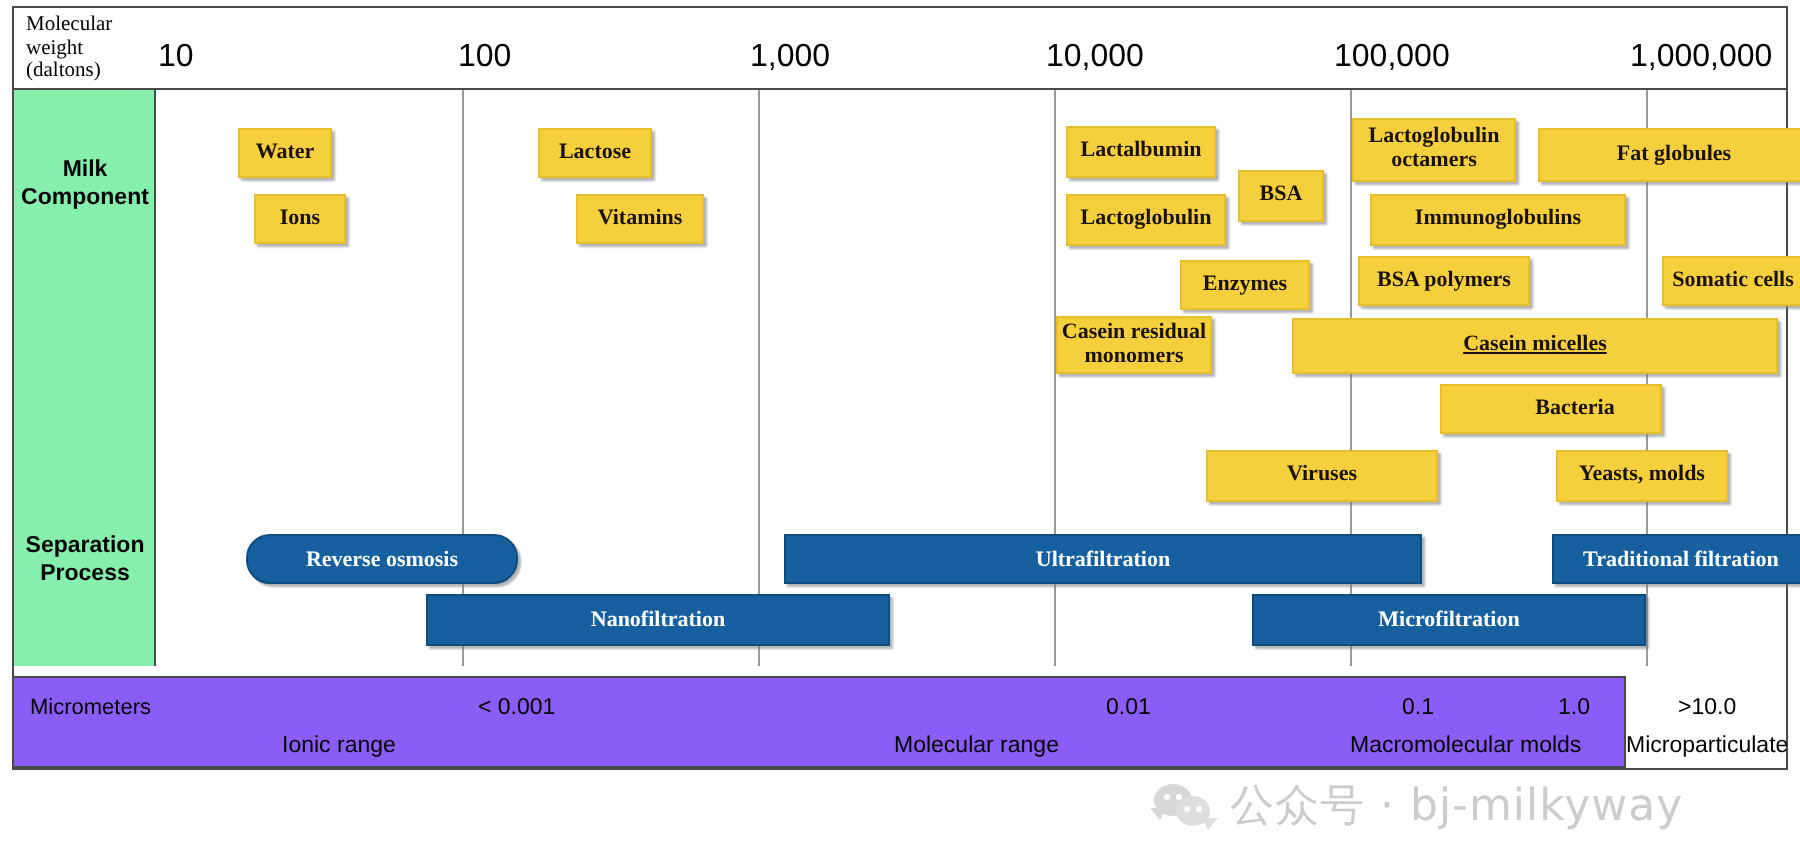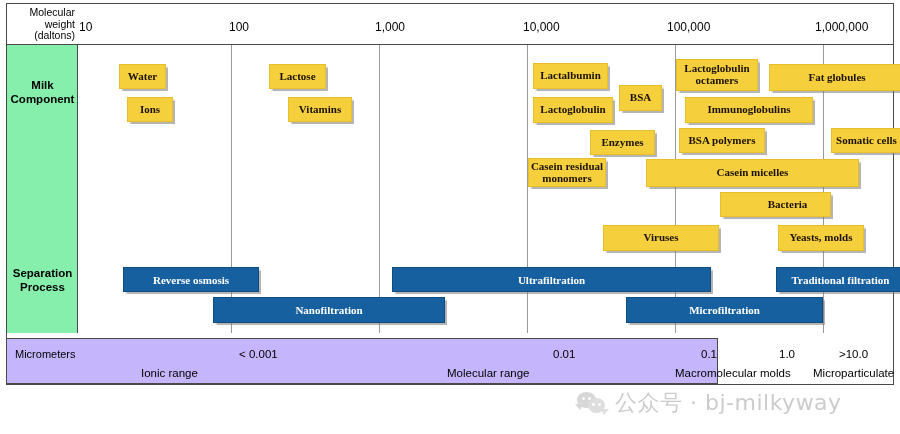--- a/index.html
+++ b/index.html
@@ -15,24 +15,24 @@
     border:1px solid #4a4a4a;box-sizing:border-box;background:#fff;
   }
 
   
   .mw-header{
     position:absolute;left:7px;top:4px;width:886px;height:41px;
     border-bottom:1px solid #4a4a4a;box-sizing:border-box;background:#fff;
   }
   .mw-title{
     position:absolute;left:6px;top:3px;width:62px;
-    text-align:right;font-size:10.5px;line-height:11.6px;color:#000;
+    text-align:left;font-size:10.5px;line-height:11.6px;color:#000;font-family:Liberation Serif, serif;
   }
   .mw-tick{
-    position:absolute;top:16px;font-size:12px;color:#000;white-space:nowrap;
+    position:absolute;top:16px;font-size:16px;color:#000;white-space:nowrap;
   }
 
   
   .plot{
     position:absolute;left:7px;top:45px;width:886px;height:288px;background:#fff;
   }
   .side-label{
     position:absolute;left:0;top:0;width:71px;height:288px;
     background:#86efac;border-right:1px solid #4a4a4a;box-sizing:border-box;
   }
@@ -58,22 +58,22 @@
     background:#f6cf3c;border:1px solid #e7bf2a;color:#1a1208;
     font-size:11px;line-height:11.8px;
   }
   .box.proc{
     background:#16609f;border:1px solid #0f4c80;color:#ffffff;
     font-size:11px;line-height:12px;
   }
 
   
   .um-footer{
-    position:absolute;left:6px;top:338px;width:712px;height:46px;
-    border:1px solid #4a4a4a;box-sizing:border-box;background:#c4b5fd;
+    position:absolute;left:6px;top:338px;width:807px;height:46px;
+    border:1px solid #4a4a4a;box-sizing:border-box;background:#8b5cf6;
   }
   .um-title{
     position:absolute;left:8px;top:9px;font-size:11px;color:#000;
   }
   .um-tick{
     position:absolute;top:9px;font-size:11.5px;color:#000;white-space:nowrap;
   }
   .um-range{
     position:absolute;top:28px;font-size:11.5px;color:#000;white-space:nowrap;
   }
@@ -160,27 +160,27 @@
         <div class="box comp" style="left: 612px; top: 40px; width: 43px; height: 26px;">BSA</div>
         <div class="box comp" style="left: 526px; top: 52px; width: 80px; height: 26px;">Lactoglobulin</div>
         <div class="box comp" style="left: 678px; top: 52px; width: 128px; height: 26px;">Immunoglobulins</div>
         <div class="box comp" style="left: 583px; top: 85px; width: 65px; height: 25px;">Enzymes</div>
         <div class="box comp" style="left: 672px; top: 83px; width: 86px; height: 25px;">BSA polymers</div>
         <div class="box comp" style="left: 824px; top: 83px; width: 71px; height: 25px;">Somatic cells</div>
         <div class="box comp" style="left: 521px; top: 113px; width: 78px; height: 29px; display: flex; flex-direction: column;">
           <div>Casein residual</div>
           <div>monomers</div>
         </div>
-        <div class="box comp" style="left: 639px; top: 114px; width: 213px; height: 28px;">Casein micelles</div>
+        <div class="box comp" style="left: 639px; top: 114px; width: 243px; height: 28px; text-decoration: underline;">Casein micelles</div>
         <div class="box comp" style="left: 713px; top: 147px; width: 111px; height: 25px; padding-left: 24px;">Bacteria</div>
         <div class="box comp" style="left: 596px; top: 180px; width: 116px; height: 26px;">Viruses</div>
         <div class="box comp" style="left: 771px; top: 180px; width: 86px; height: 26px;">Yeasts, molds</div>
       </div>
     <div id="process-boxes">
-        <div class="box proc" style="left: 116px; top: 222px; width: 136px; height: 25px;">Reverse osmosis</div>
+        <div class="box proc" style="left: 116px; top: 222px; width: 136px; height: 25px; border-radius: 12px;">Reverse osmosis</div>
         <div class="box proc" style="left: 385px; top: 222px; width: 319px; height: 25px;">Ultrafiltration</div>
         <div class="box proc" style="left: 769px; top: 222px; width: 129px; height: 25px;">Traditional filtration</div>
         <div class="box proc" style="left: 206px; top: 252px; width: 232px; height: 26px;">Nanofiltration</div>
         <div class="box proc" style="left: 619px; top: 252px; width: 197px; height: 26px;">Microfiltration</div>
       </div>
   </div>
 
   <div class="um-footer">
     <div class="um-title">Micrometers</div>
     <div id="um-ticks">

